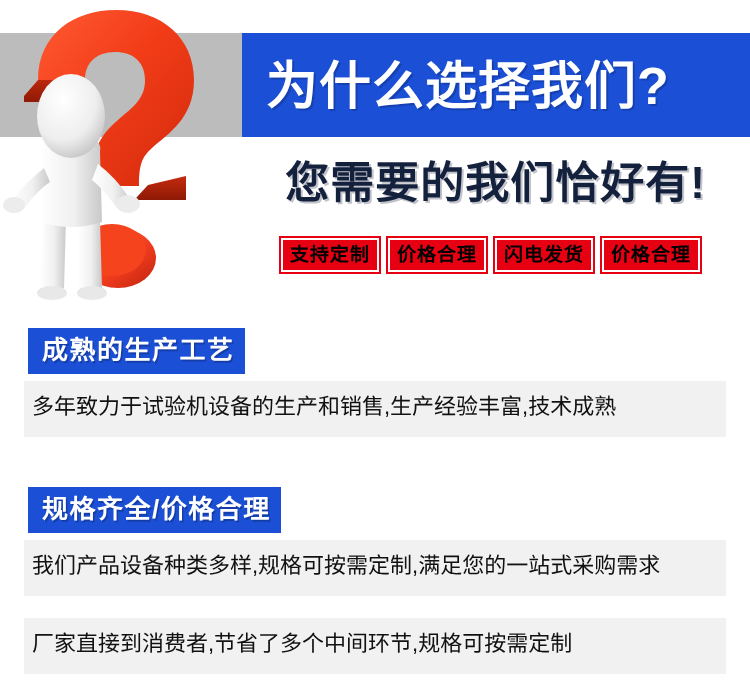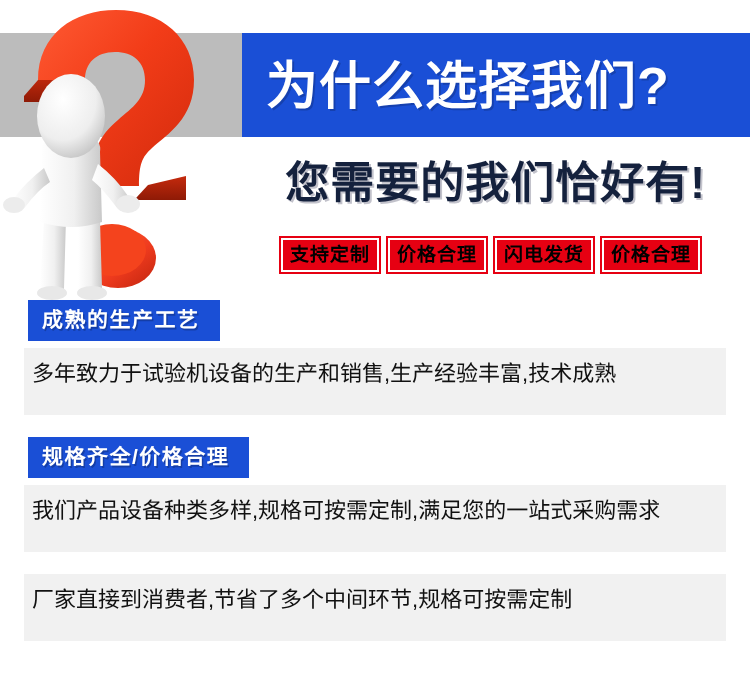--- a/index.html
+++ b/index.html
@@ -124,36 +124,37 @@
   .feature {
     padding: 0 0 0 0;
     margin-bottom: 22px;
   }
 
   .feature-head {
     display: inline-block;
     margin-left: 28px;
     background: #1a4fd6;
     color: #ffffff;
-    font-size: 21px;
+    font-size: 26px;
     font-weight: bold;
     letter-spacing: 1.5px;
     line-height: 1;
-    padding: 9px 20px 11px 14px;
+    padding: 9px 10px 11px 14px;
     white-space: nowrap;
     text-shadow: 1.5px 1.5px 0 rgba(0,0,0,0.22);
+    margin-top: 28px;
   }
 
   .feature-body {
     margin: 7px 24px 0 24px;
     background: #f1f1f1;
     color: #111111;
     font-size: 22px;
     line-height: 1.45;
-    padding: 10px 6px 25px 8px;
+    padding: 10px 6px 14px 8px;
   }
 </style>
 </head>
 <body>
 
 <div class="banner">
 
   <div class="hero">
 
     <div class="gray-band"></div>

